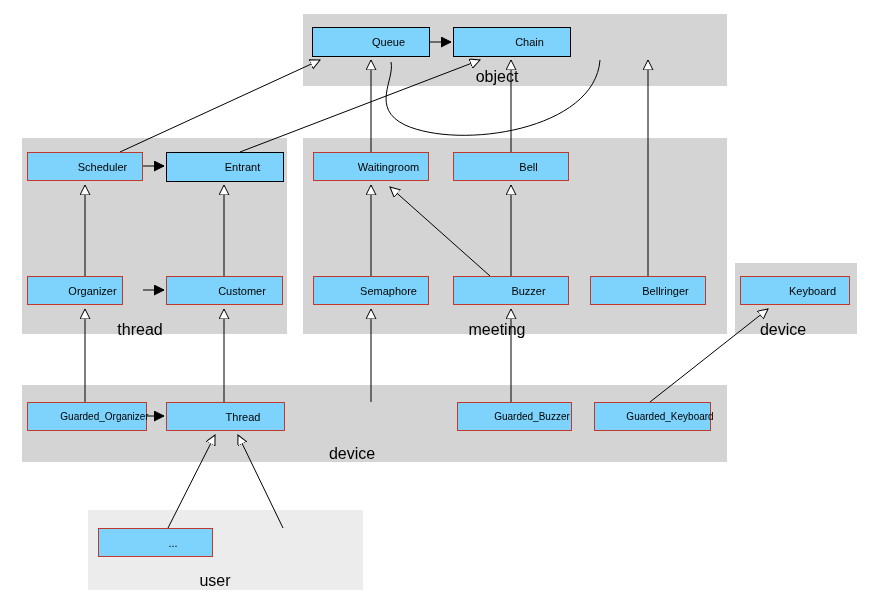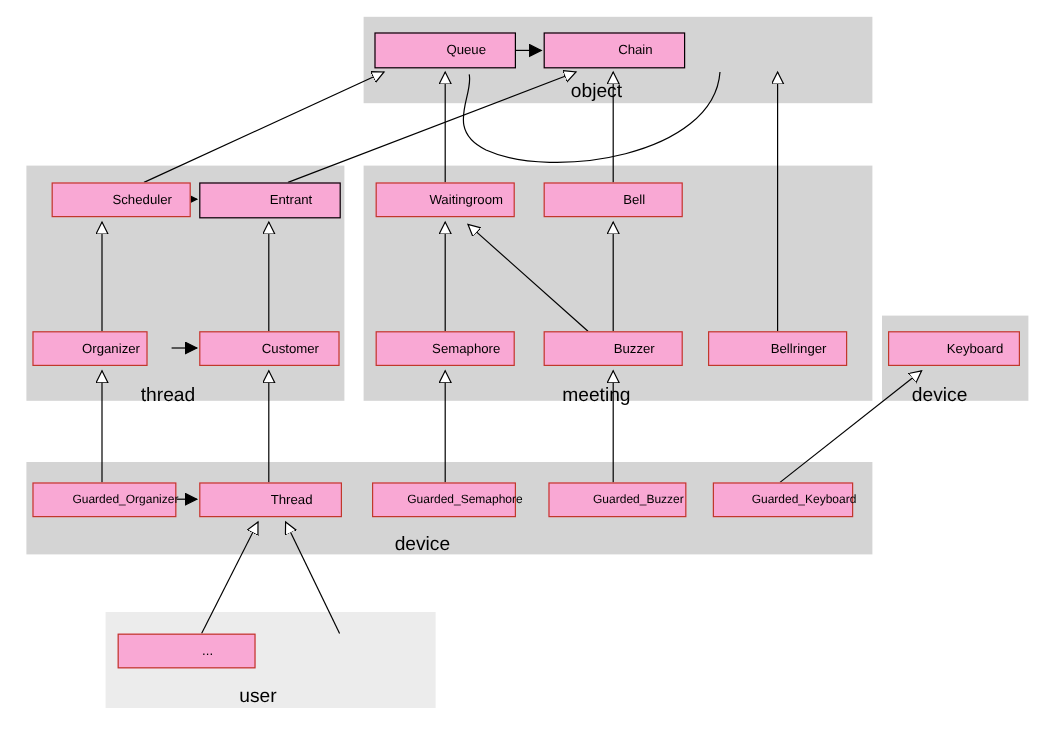--- a/index.html
+++ b/index.html
@@ -25,21 +25,21 @@
   }
   .package-label {
     position: absolute;
     font-size: 16px;
     color: #000000;
     text-align: center;
     white-space: nowrap;
   }
   .node {
     position: absolute;
-    background: #f9a8d4;
+    background: #7dd3fc;
     border: 1px solid #c0392b;
     box-sizing: border-box;
     display: flex;
     align-items: center;
     justify-content: center;
     font-size: 11px;
     color: #000000;
     white-space: nowrap;
     padding-left: 35px;
   }
@@ -127,33 +127,32 @@
 
       <line x1="168" y1="528" x2="215" y2="435" marker-end="url(#hollow-tri)"></line>
 
       <line x1="283" y1="528" x2="238" y2="435" marker-end="url(#hollow-tri)"></line>
     </g>
   </svg>
 
   <div class="node dark-border" style="left:312px;top:27px;width:118px;height:30px;">Queue</div>
   <div class="node dark-border" style="left:453px;top:27px;width:118px;height:30px;">Chain</div>
 
-  <div class="node" style="left:43px;top:152px;width:116px;height:29px;">Scheduler</div>
+  <div class="node" style="left:27px;top:152px;width:116px;height:29px;">Scheduler</div>
   <div class="node dark-border" style="left:166px;top:152px;width:118px;height:30px;">Entrant</div>
   <div class="node" style="left:313px;top:152px;width:116px;height:29px;">Waitingroom</div>
   <div class="node" style="left:453px;top:152px;width:116px;height:29px;">Bell</div>
 
   <div class="node" style="left:27px;top:276px;width:96px;height:29px;">Organizer</div>
   <div class="node" style="left:166px;top:276px;width:117px;height:29px;">Customer</div>
   <div class="node" style="left:313px;top:276px;width:116px;height:29px;">Semaphore</div>
   <div class="node" style="left:453px;top:276px;width:116px;height:29px;">Buzzer</div>
   <div class="node" style="left:590px;top:276px;width:116px;height:29px;">Bellringer</div>
   <div class="node" style="left:740px;top:276px;width:110px;height:29px;">Keyboard</div>
 
   <div class="node" style="left:27px;top:402px;width:120px;height:29px;font-size:10px;">Guarded_Organizer</div>
   <div class="node" style="left:166px;top:402px;width:119px;height:29px;">Thread</div>
-  <div class="node" style="left:310px;top:402px;width:120px;height:29px;font-size:10px;">Guarded_Semaphore</div>
   <div class="node" style="left:457px;top:402px;width:115px;height:29px;font-size:10px;">Guarded_Buzzer</div>
   <div class="node" style="left:594px;top:402px;width:117px;height:29px;font-size:10px;">Guarded_Keyboard</div>
 
   <div class="node" style="left:98px;top:528px;width:115px;height:29px;">...</div>
 
 </div>
 
 </body></html>

